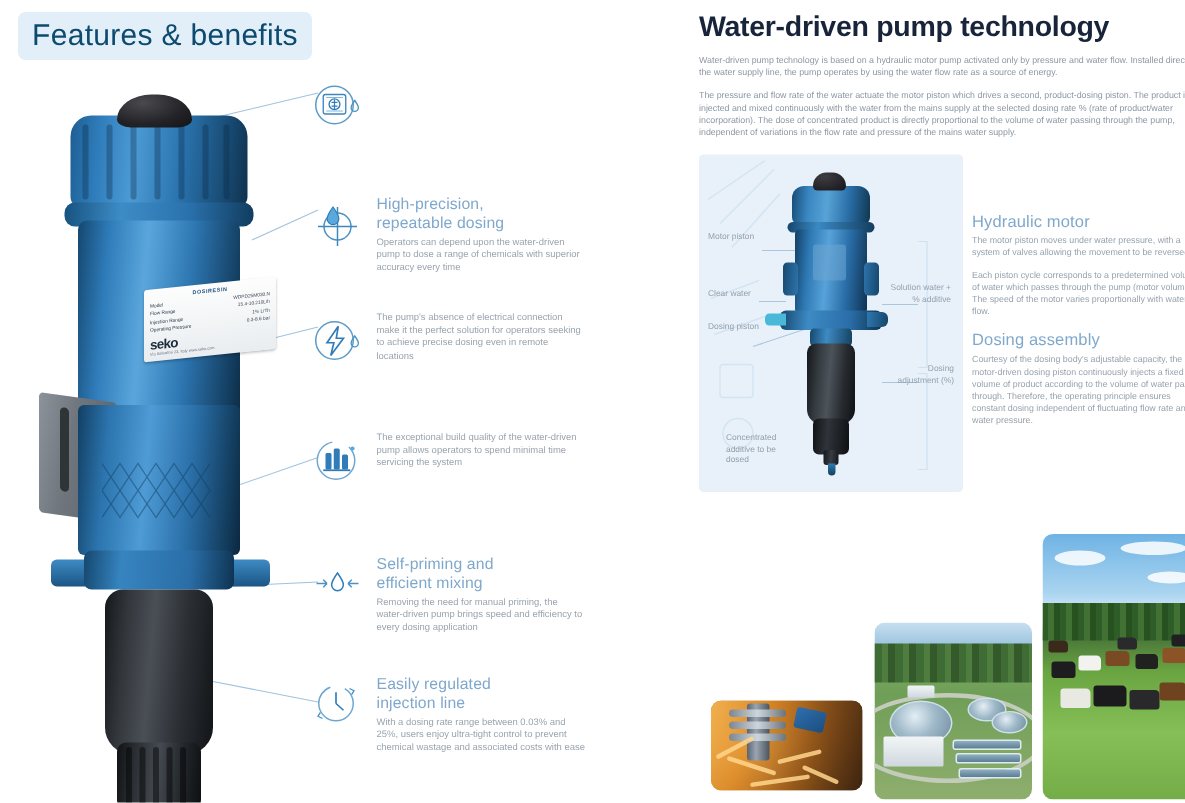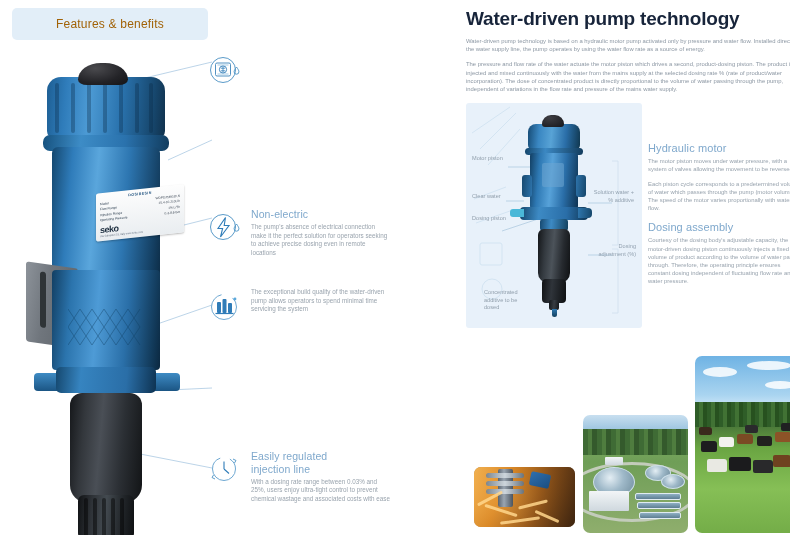--- a/index.html
+++ b/index.html
@@ -14,21 +14,21 @@
   
   .left-panel { position: absolute; left: 0; top: 0; width: 440px; height: 535px; }
 
   .features-header {
     position: absolute; left: 12px; top: 8px;
     width: 196px; height: 32px;
     background: #e2eef8; border-radius: 5px;
     display: flex; align-items: center; justify-content: center;
   }
   .features-header span {
-    font-size: 12px; color: #a16207; letter-spacing: .2px;
+    font-size: 20px; color: #0c4a6e; letter-spacing: .2px;
   }
 
   
   .pump { position: absolute; left: 8px; top: 55px; width: 200px; height: 470px; }
 
   .pump-cap {
     position: absolute; left: 70px; top: 8px; width: 50px; height: 22px;
     background: radial-gradient(ellipse at 35% 25%, #4a4a4e 0%, #232327 60%, #141416 100%);
     border-radius: 25px 25px 10px 10px / 18px 18px 6px 6px;
   }
@@ -418,47 +418,70 @@
       <svg class="feature-icon" viewBox="0 0 34 34">
         <circle cx="15" cy="16" r="12.5" fill="none" stroke="#5b9bc9" stroke-width="1"></circle>
         <rect x="7.5" y="9" width="15" height="13" rx="1.5" fill="none" stroke="#3f86bb" stroke-width=".9"></rect>
         <circle cx="15" cy="15.5" r="3.6" fill="none" stroke="#2f7cb8" stroke-width=".9"></circle>
         <path d="M15 12.4v6.2M13 14.2h4M13 16.8h4" stroke="#2f7cb8" stroke-width=".8"></path>
         <path d="M9.5 11h11M9.5 20h11" stroke="#7fb6da" stroke-width=".7"></path>
         <path d="M28.5 13c1.6 2.2 2.4 3.6 2.4 4.8a2.4 2.4 0 0 1-4.8 0c0-1.2.8-2.6 2.4-4.8z" fill="none" stroke="#4a92c4" stroke-width=".9"></path>
       </svg>
     </div>
 
+    <div class="feature" style="top:130px">
+      <svg class="feature-icon" viewBox="0 0 34 34">
+        <circle cx="17" cy="19" r="9" fill="none" stroke="#4a92c4" stroke-width="1"></circle>
+        <path d="M17 6v26M4 19h26" stroke="#3f86bb" stroke-width="1"></path>
+        <path d="M14 6c2.6 3.6 3.9 5.9 3.9 7.8a3.9 3.9 0 0 1-7.8 0c0-1.9 1.3-4.2 3.9-7.8z" fill="#5aa9dc" stroke="#2f7cb8" stroke-width=".8"></path>
+      </svg>
+      <div class="feature-text">
+        <div class="feature-title" style="white-space:pre-line">High-precision,
+repeatable dosing</div>
+        <div class="feature-desc">Operators can depend upon the water-driven pump to dose a range of chemicals with superior accuracy every time</div>
+      </div>
+    </div>
 
     <div class="feature" style="top:208px">
       <svg class="feature-icon" viewBox="0 0 34 34">
         <circle cx="15" cy="17" r="12.5" fill="none" stroke="#5b9bc9" stroke-width="1"></circle>
         <path d="M17.5 7.5 L10 18.5h4.6L12.5 27 L21 15.5h-4.8z" fill="none" stroke="#2f7cb8" stroke-width="1.1"></path>
         <path d="M28.5 14c1.6 2.2 2.4 3.6 2.4 4.8a2.4 2.4 0 0 1-4.8 0c0-1.2.8-2.6 2.4-4.8z" fill="none" stroke="#4a92c4" stroke-width=".9"></path>
       </svg>
       <div class="feature-text">
-        <div class="feature-title" style="white-space:pre-line">Non-electric</div>
         <div class="feature-desc">The pump's absence of electrical connection make it the perfect solution for operators seeking to achieve precise dosing even in remote locations</div>
       </div>
     </div>
 
     <div class="feature" style="top:288px">
       <svg class="feature-icon" viewBox="0 0 34 34">
         <circle cx="16" cy="17" r="12.5" fill="none" stroke="#6ea8d2" stroke-width="1" stroke-dasharray="56 12"></circle>
         <rect x="9" y="12" width="4" height="11" rx="1" fill="#2f7cb8"></rect>
         <rect x="14.5" y="9" width="4" height="14" rx="1" fill="#2f7cb8"></rect>
         <rect x="20" y="13" width="4" height="10" rx="1" fill="#2f7cb8"></rect>
         <path d="M7.5 23.5h18" stroke="#2f7cb8" stroke-width="1.2"></path>
         <circle cx="27" cy="9" r="1.4" fill="#5aa9dc"></circle>
       </svg>
       <div class="feature-text">
         <div class="feature-desc">The exceptional build quality of the water-driven pump allows operators to spend minimal time servicing the system</div>
       </div>
     </div>
 
+    <div class="feature" style="top:370px">
+      <svg class="feature-icon" viewBox="0 0 34 34">
+        <path d="M3 17h7M10 17l-2.5-2.5M10 17l-2.5 2.5" stroke="#4a92c4" stroke-width="1" fill="none"></path>
+        <path d="M17 10c2.6 3.6 3.9 6 3.9 7.9a3.9 3.9 0 0 1-7.8 0c0-1.9 1.3-4.3 3.9-7.9z" fill="none" stroke="#2f7cb8" stroke-width="1"></path>
+        <path d="M24 17h7M24 17l2.5-2.5M24 17l2.5 2.5" stroke="#4a92c4" stroke-width="1" fill="none"></path>
+      </svg>
+      <div class="feature-text">
+        <div class="feature-title" style="white-space:pre-line">Self-priming and
+efficient mixing</div>
+        <div class="feature-desc">Removing the need for manual priming, the water-driven pump brings speed and efficiency to every dosing application</div>
+      </div>
+    </div>
 
     <div class="feature" style="top:450px">
       <svg class="feature-icon" viewBox="0 0 34 34">
         <circle cx="16" cy="17" r="11.5" fill="none" stroke="#6ea8d2" stroke-width="1" stroke-dasharray="50 10"></circle>
         <path d="M16 17V9.5M16 17l5 4.5" stroke="#2f7cb8" stroke-width="1.1" fill="none"></path>
         <path d="M25 7l3 1.5-1.6 2.6" stroke="#4a92c4" stroke-width=".9" fill="none"></path>
         <path d="M7 27l-3-1.5 1.6-2.6" stroke="#4a92c4" stroke-width=".9" fill="none"></path>
       </svg>
       <div class="feature-text">
         <div class="feature-title" style="white-space:pre-line">Easily regulated

